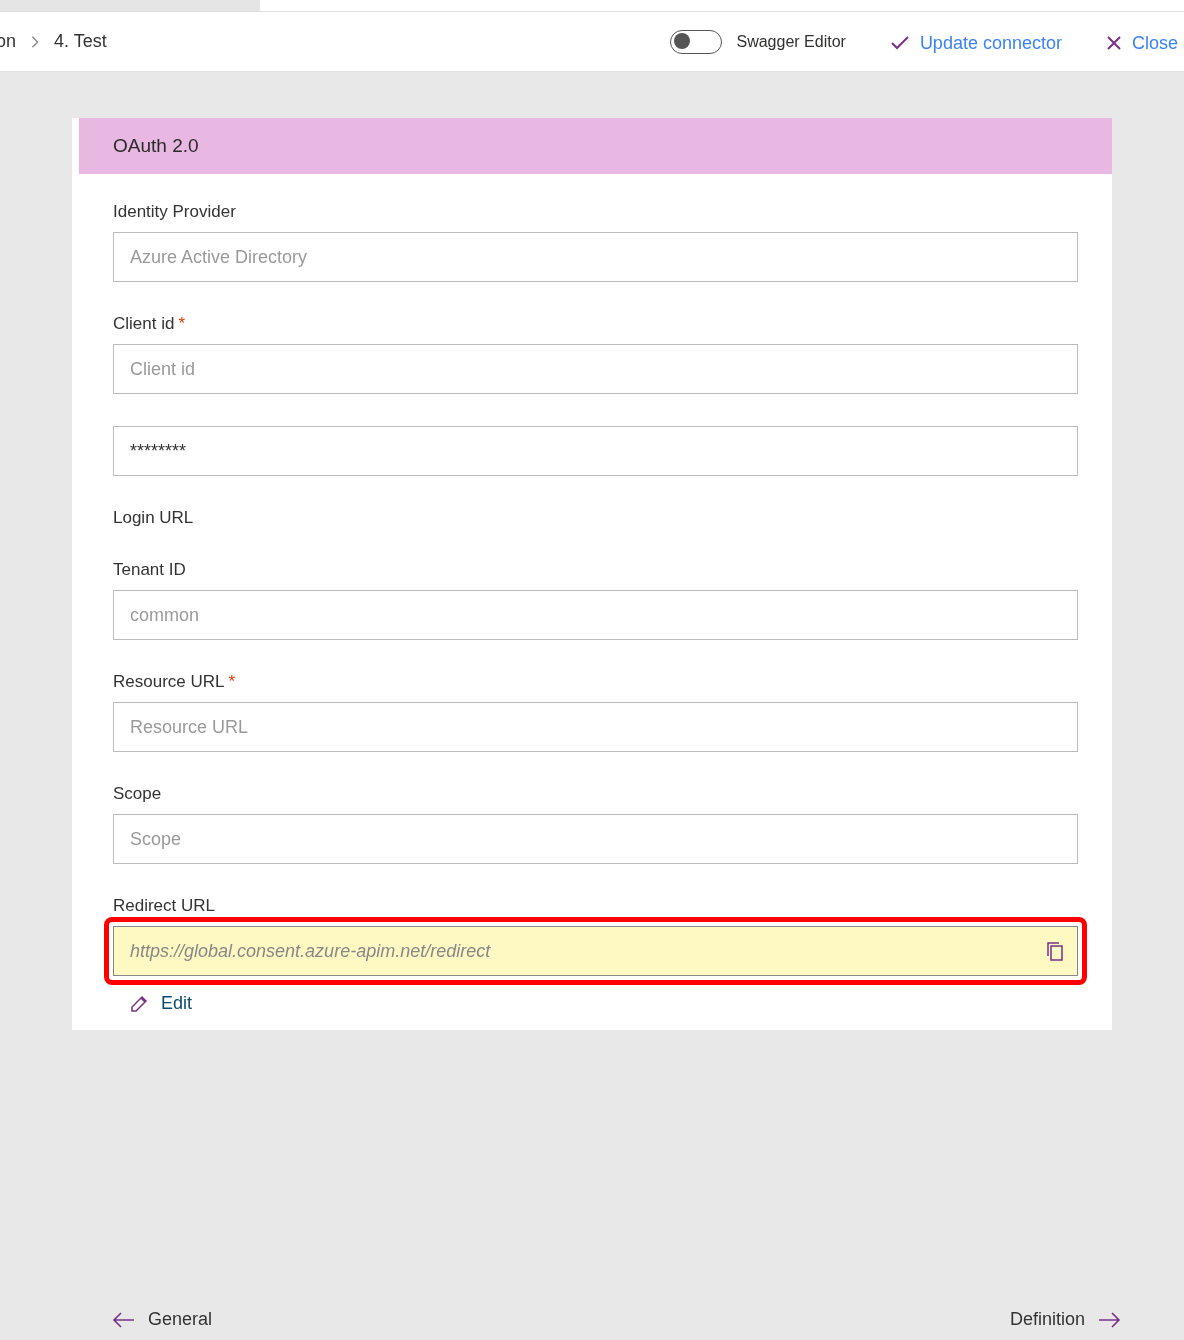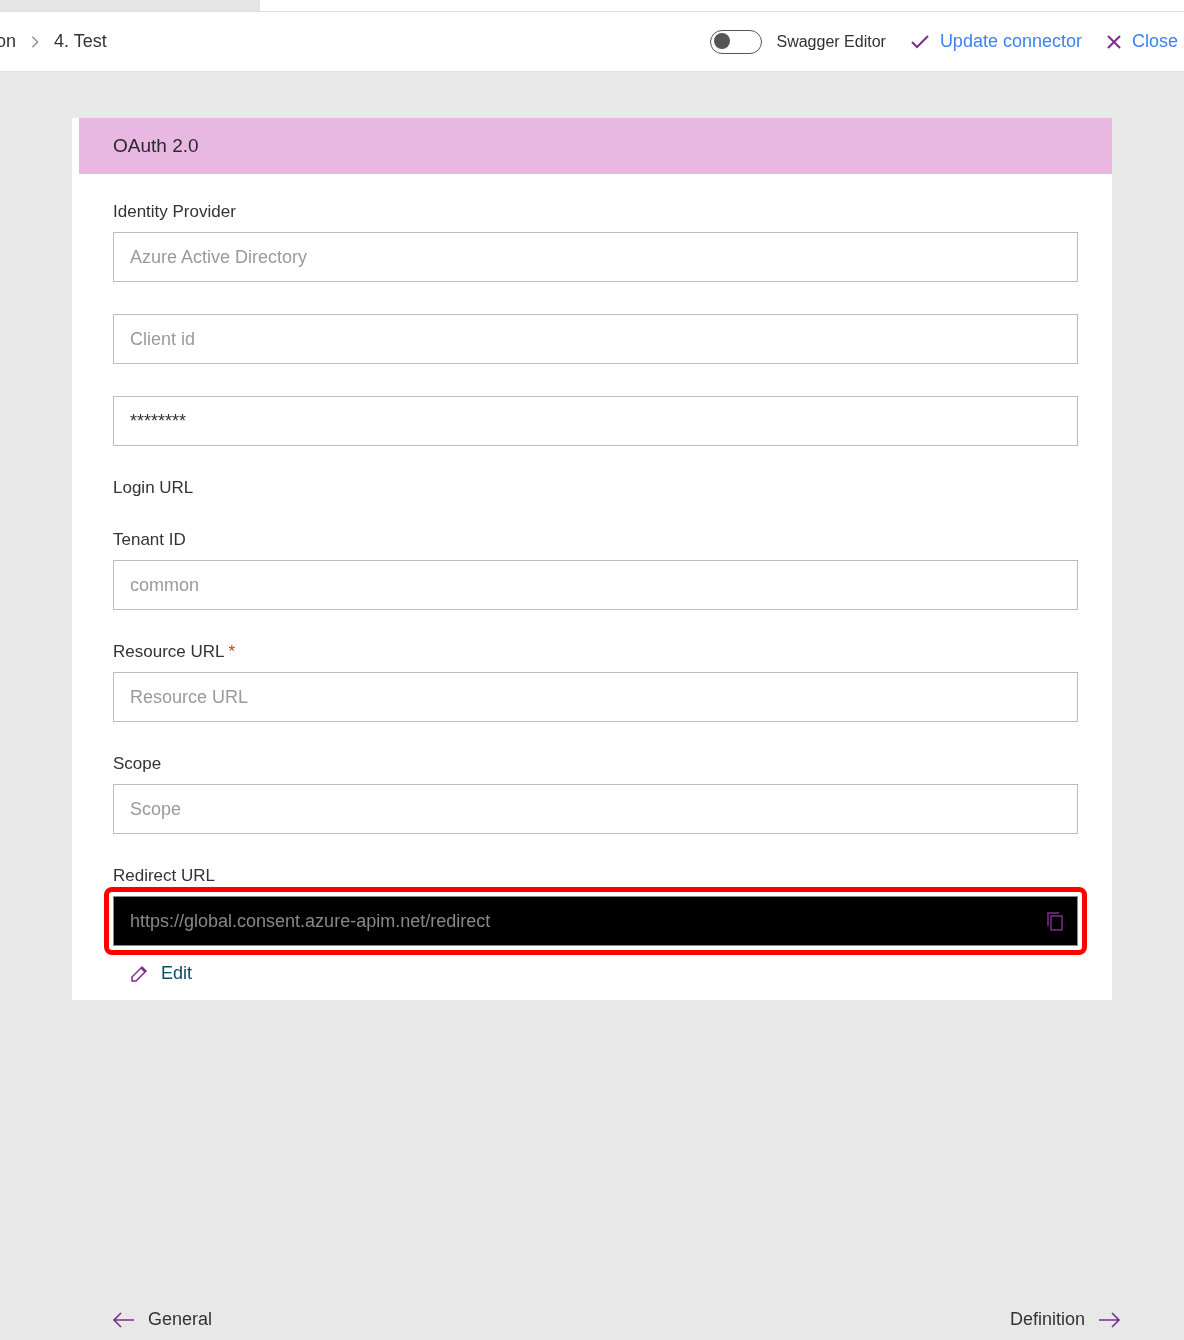--- a/index.html
+++ b/index.html
@@ -50,22 +50,22 @@
     }
     .breadcrumb .chevron {
       color: #888;
       font-size: 15px;
     }
     .toolbar-spacer {
       flex: 1;
     }
     .toolbar-actions {
       display: flex;
-      align-items: center;
-      gap: 24px;
+      align-items: flex-end;
+      gap: 44px;
       padding-right: 6px;
     }
     .toggle-wrap {
       display: flex;
       align-items: center;
       gap: 14px;
     }
     .toggle {
       width: 52px;
       height: 24px;
@@ -154,24 +154,25 @@
       border-radius: 8px;
       padding: 4px;
       margin: -9px -9px 8px -9px;
     }
     .redirect-field {
       display: flex;
       align-items: center;
       width: 100%;
       height: 50px;
       border: 1px solid #888;
-      background: #000000;
+      background: #fef9c3;
       font-size: 18px;
       padding: 0 12px 0 16px;
       color: #888;
+      font-style: italic;
     }
     .redirect-text {
       flex: 1;
       color: #888;
     }
     .copy-icon {
       color: #7a2f8a;
       display: flex;
       align-items: center;
       cursor: pointer;
@@ -264,20 +265,23 @@
   <div class="card">
     <div class="card-header">OAuth 2.0</div>
     <div class="card-body">
 
       <div class="form-group">
         <label class="form-label">Identity Provider</label>
         <input class="input disabled" type="text" readonly="" value="Azure Active Directory" style="">
       </div>
 
       <div class="form-group">
+        <label class="form-label">
+          <span>Client id</span><span class="req">*</span>
+        </label>
         <input class="input" type="text" placeholder="Client id" style="">
       </div>
 
       <div class="form-group">
         <input class="input" type="text" value="********" style="">
       </div>
 
       <div class="form-group">
         <label class="form-label">Login URL</label>
       </div>

